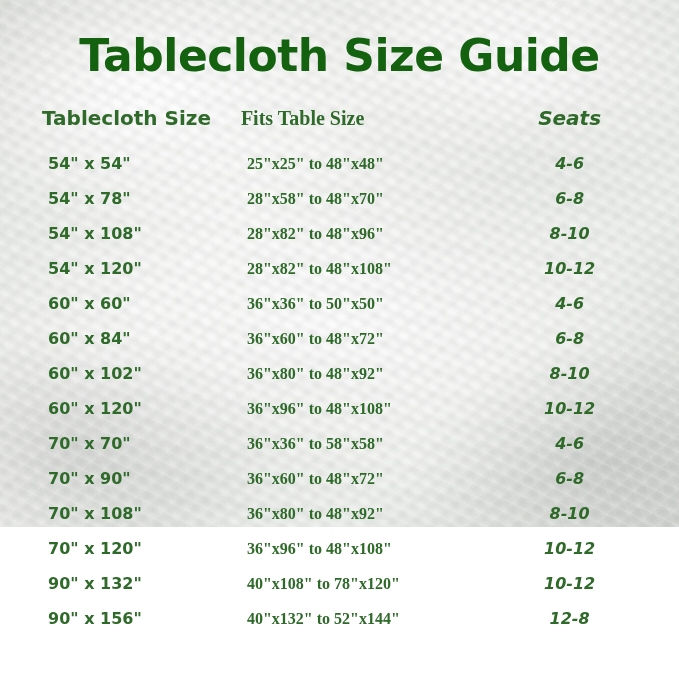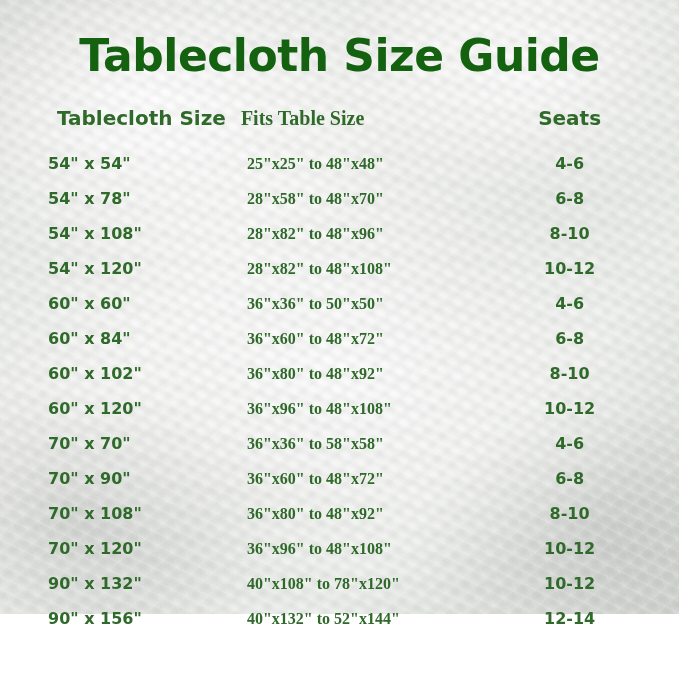--- a/index.html
+++ b/index.html
@@ -8,21 +8,21 @@
   }
   body {
     width: 679px;
     height: 679px;
     overflow: hidden;
     font-family: "DejaVu Sans", sans-serif;
   }
   #page {
     position: relative;
     width: 679px;
-    height: 614px;
+    height: 527px;
     box-sizing: border-box;
     background:
       radial-gradient(ellipse 60% 45% at 22% 18%, rgba(255,255,255,0.95) 0%, rgba(255,255,255,0.0) 60%),
       radial-gradient(ellipse 50% 40% at 78% 12%, rgba(255,255,255,0.75) 0%, rgba(255,255,255,0.0) 55%),
       radial-gradient(ellipse 70% 55% at 50% 60%, rgba(255,255,255,0.85) 0%, rgba(255,255,255,0.0) 70%),
       radial-gradient(ellipse 45% 35% at 12% 85%, rgba(190,192,190,0.55) 0%, rgba(190,192,190,0.0) 65%),
       radial-gradient(ellipse 45% 35% at 90% 88%, rgba(186,188,186,0.5) 0%, rgba(186,188,186,0.0) 65%),
       linear-gradient(135deg, #d8dad6 0%, #e9ebe8 18%, #f2f3f1 38%, #e6e8e5 56%, #eceeeb 72%, #d6d8d4 100%);
   }
   
@@ -72,22 +72,22 @@
   td {
     color: #2f6a2a;
     font-family: "DejaVu Sans", sans-serif;
     font-weight: bold;
     font-size: 16px;
     padding: 8px 0;
     white-space: nowrap;
   }
   .col-size   { width: 33%; text-align: left;   padding-left: 14px; }
   .col-fits   { width: 42%; text-align: left;   padding-left: 6px; font-family: Liberation Serif, serif;  }
-  .col-seats  { width: 25%; text-align: center; }
-  th.col-size { padding-left: 8px; text-align: center; }
+  .col-seats  { width: 25%; text-align: center; font-style: italic; }
+  th.col-size { padding-left: 8px; }
   th.col-fits { padding-left: 0px; }
 </style>
 </head>
 <body>
 
 <div id="page">
   <div id="texture"></div>
   <div id="content">
 
     <h1 id="title">Tablecloth Size Guide</h1>
@@ -162,19 +162,19 @@
             <td class="col-seats">10-12</td>
           </tr>
           <tr>
             <td class="col-size">90" x 132"</td>
             <td class="col-fits">40"x108" to 78"x120"</td>
             <td class="col-seats">10-12</td>
           </tr>
           <tr>
             <td class="col-size">90" x 156"</td>
             <td class="col-fits">40"x132" to 52"x144"</td>
-            <td class="col-seats">12-14</td>
+            <td class="col-seats">12-8</td>
           </tr>
         </tbody>
     </table>
 
   </div>
 </div>
 
 </body></html>

